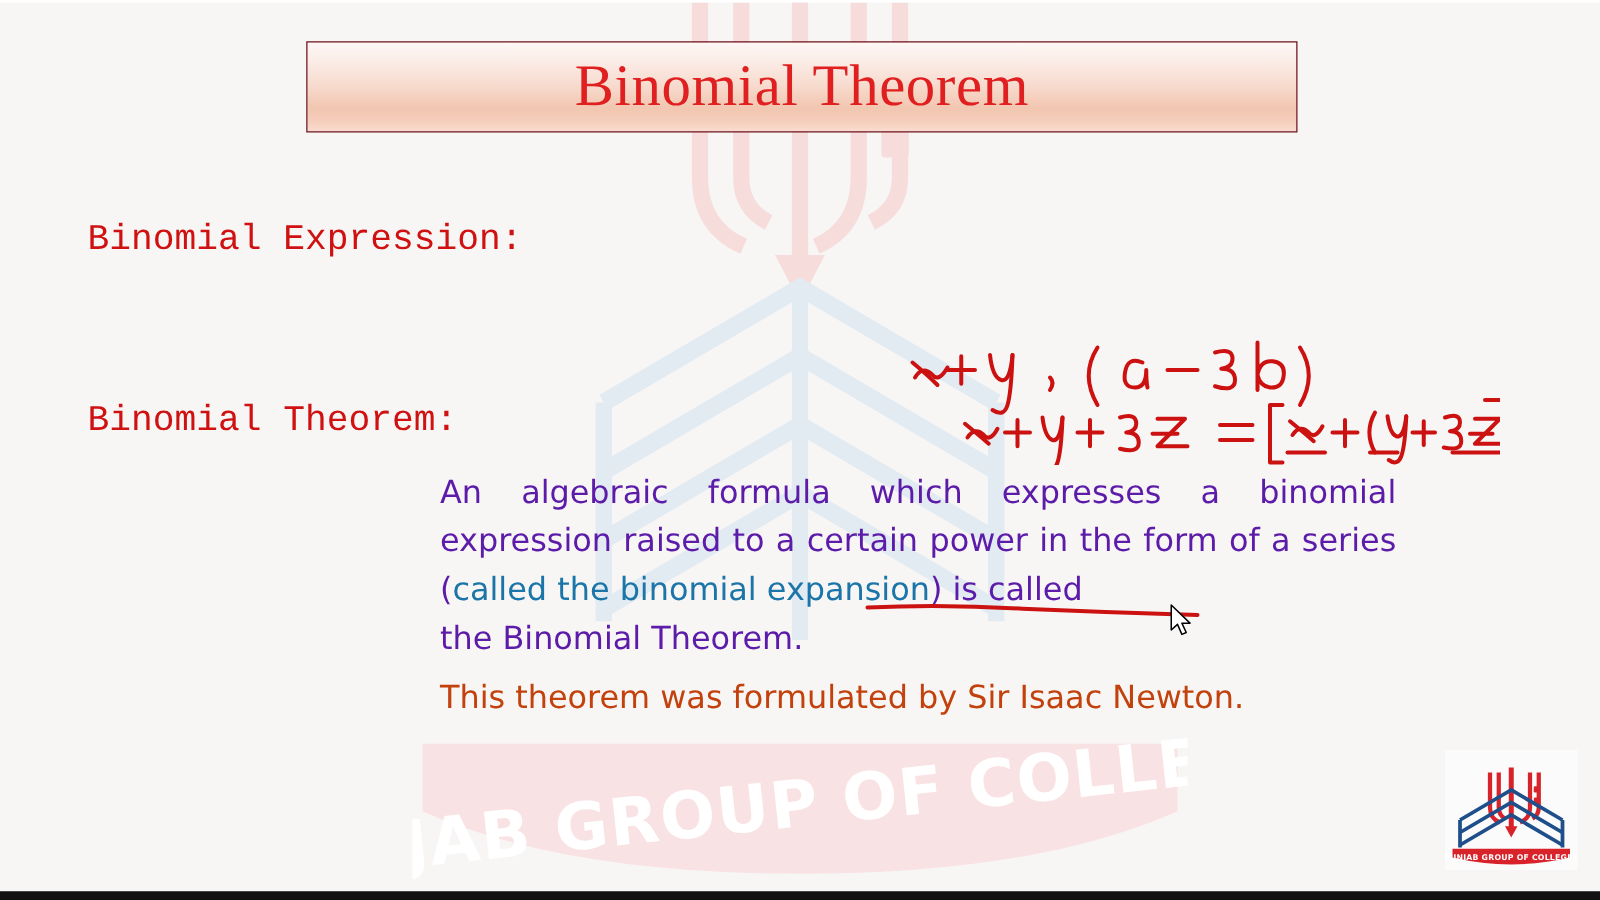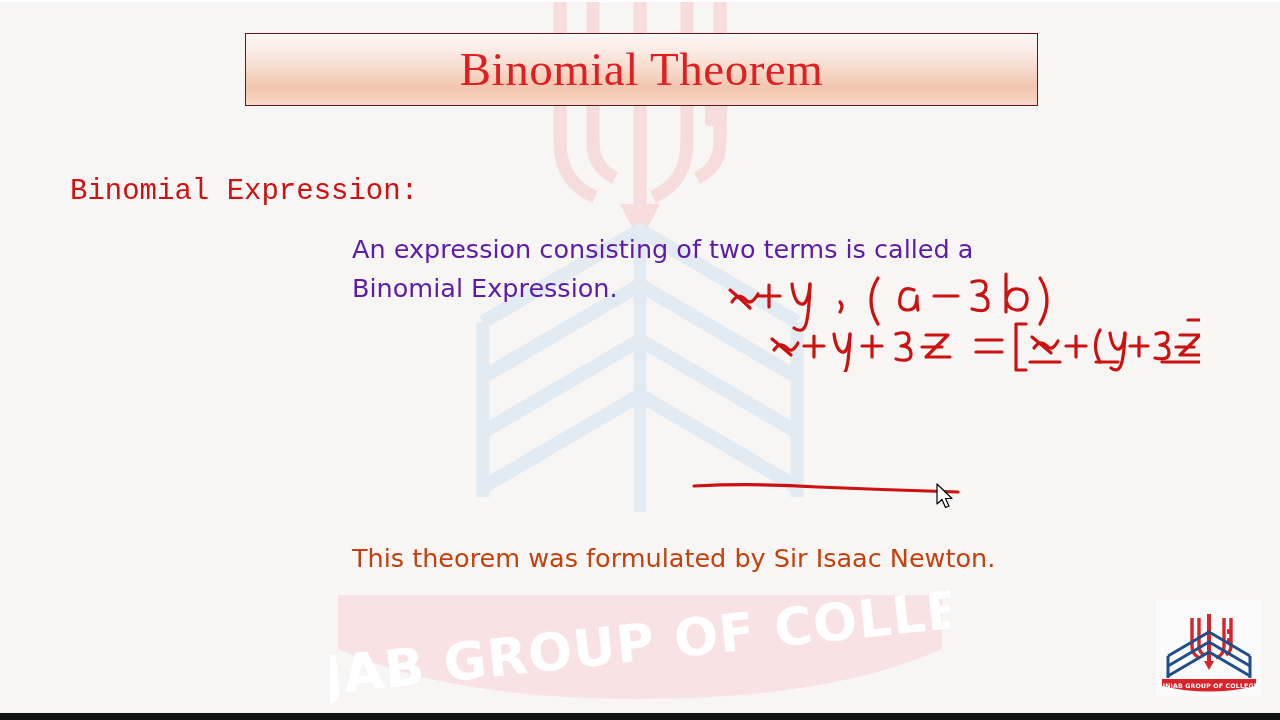--- a/index.html
+++ b/index.html
@@ -242,23 +242,24 @@
   </div>
 
   <div id="title-box">
     <div id="title-text">Binomial Theorem</div>
   </div>
 
   <div id="content">
 
     <div class="heading" id="heading-expression">Binomial Expression:</div>
 
-    <div class="body-para" id="para-expression">An expression consisting of two terms is called a Binomial Expression.</div>
-
-
+
+    <div class="heading" id="heading-theorem">Binomial Theorem:</div>
+
+    <div class="body-para" id="para-theorem"><span>An algebraic formula which expresses a binomial expression raised to a certain power in the form of a series (</span><span class="teal">called the binomial expansion</span><span>) is called </span><span class="lastline">the Binomial Theorem.</span></div>
 
     <div id="para-newton">This theorem was formulated by Sir Isaac Newton.</div>
   </div>
 
   <svg id="ink" viewBox="0 0 500 110">
     <g class="ink-path">
 
       <path d="M32 40 q6 -10 14 -2 q5 6 12 -6"></path>
       <path d="M30 28 q12 10 20 18"></path>
 

